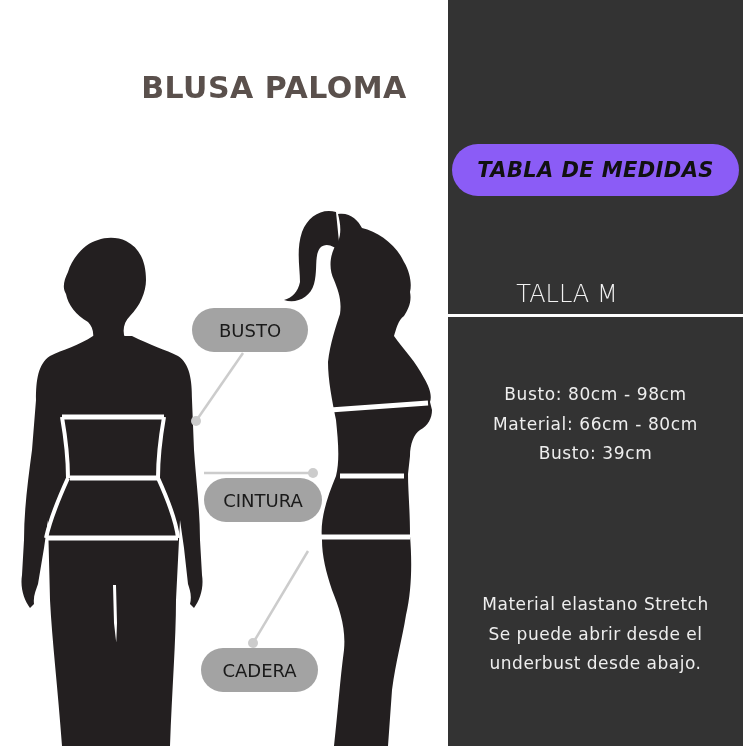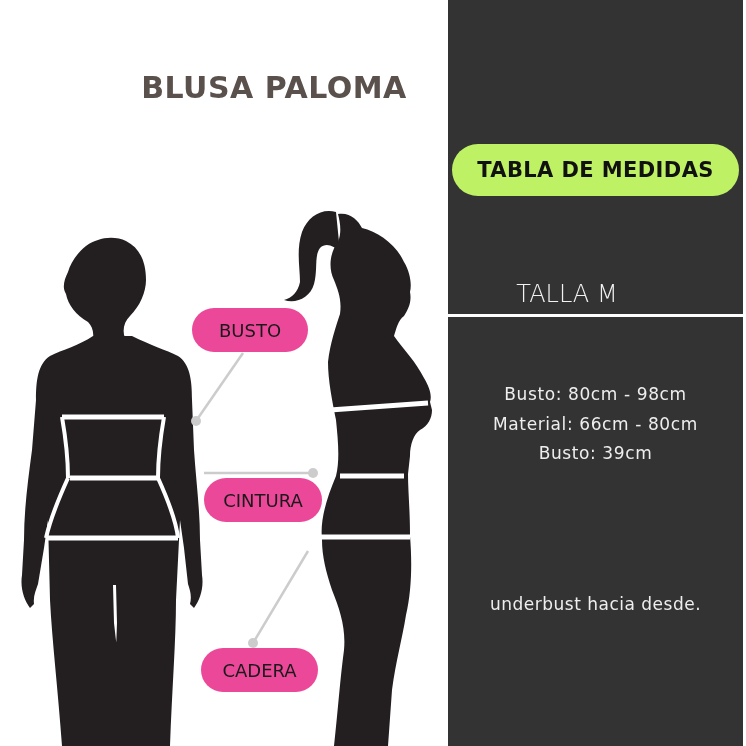--- a/index.html
+++ b/index.html
@@ -1,27 +1,27 @@
 <!DOCTYPE html>
 <html><head>
 <meta charset="utf-8">
 <style>
   html, body { margin:0; padding:0; }
   body { width:746px; height:746px; position:relative; overflow:hidden; background:#ffffff; font-family:"DejaVu Sans", sans-serif; }
   .left { position:absolute; left:0; top:0; width:448px; height:746px; background:#ffffff; }
   .right { position:absolute; left:448px; top:0; width:295px; height:746px; background:#333333; }
   .right-edge { position:absolute; left:743px; top:0; width:3px; height:746px; background:#ffffff; }
   .title { position:absolute; left:0; top:70px; width:452px; text-align:center; font-family:"DejaVu Sans", sans-serif; font-weight:bold; font-size:30px; color:#5a504c; letter-spacing:0.5px;margin-left:48px; }
-  .header-pill { position:absolute; left:452px; top:144px; width:287px; height:52px; border-radius:26px; background:#bef264; display:flex; align-items:center; justify-content:center; }
+  .header-pill { position:absolute; left:452px; top:144px; width:287px; height:52px; border-radius:26px; background:#8b5cf6; display:flex; align-items:center; justify-content:center;font-style:italic; }
   .header-pill span { font-family:"DejaVu Sans", sans-serif; font-weight:bold; font-size:21px; color:#111111; letter-spacing:0.4px; }
   .size { position:absolute; left:448px; top:280px; width:238px; text-align:center; font-family:"DejaVu Sans", sans-serif; font-size:24px; color:#f2f2f2; font-weight:300; }
   .divider { position:absolute; left:448px; top:314px; width:295px; height:3px; background:#ffffff; }
   .measures { position:absolute; left:448px; top:380px; width:295px; text-align:center; font-family:"DejaVu Sans", sans-serif; font-size:17px; line-height:29.5px; color:#eeeeee; letter-spacing:0.6px; }
   .notes { position:absolute; left:448px; top:590px; width:295px; text-align:center; font-family:"DejaVu Sans", sans-serif; font-size:17px; line-height:29.5px; color:#eeeeee; letter-spacing:0.5px; }
-  .pill { position:absolute; height:44px; border-radius:22px; background:#ec4899; display:flex; align-items:center; justify-content:center; }
+  .pill { position:absolute; height:44px; border-radius:22px; background:#a3a3a3; display:flex; align-items:center; justify-content:center; }
   .pill span { font-family:"DejaVu Sans", sans-serif; font-size:18px; color:#1a1a1a; }
   svg.figures { position:absolute; left:0; top:0; }
 </style>
 </head>
 <body>
 
 <div class="left"></div>
 
 <svg class="figures" width="448" height="746" viewBox="0 0 448 746">
 
@@ -88,14 +88,16 @@
 <div class="size">TALLA M</div>
 <div class="divider"></div>
 
 <div class="measures">
   <div>Busto: 80cm - 98cm</div>
   <div>Material: 66cm - 80cm</div>
   <div>Busto: 39cm</div>
 </div>
 
 <div class="notes">
-  <div>underbust hacia desde.</div>
+  <div>Material elastano Stretch</div>
+  <div>Se puede abrir desde el</div>
+  <div>underbust desde abajo.</div>
 </div>
 
 </body></html>

